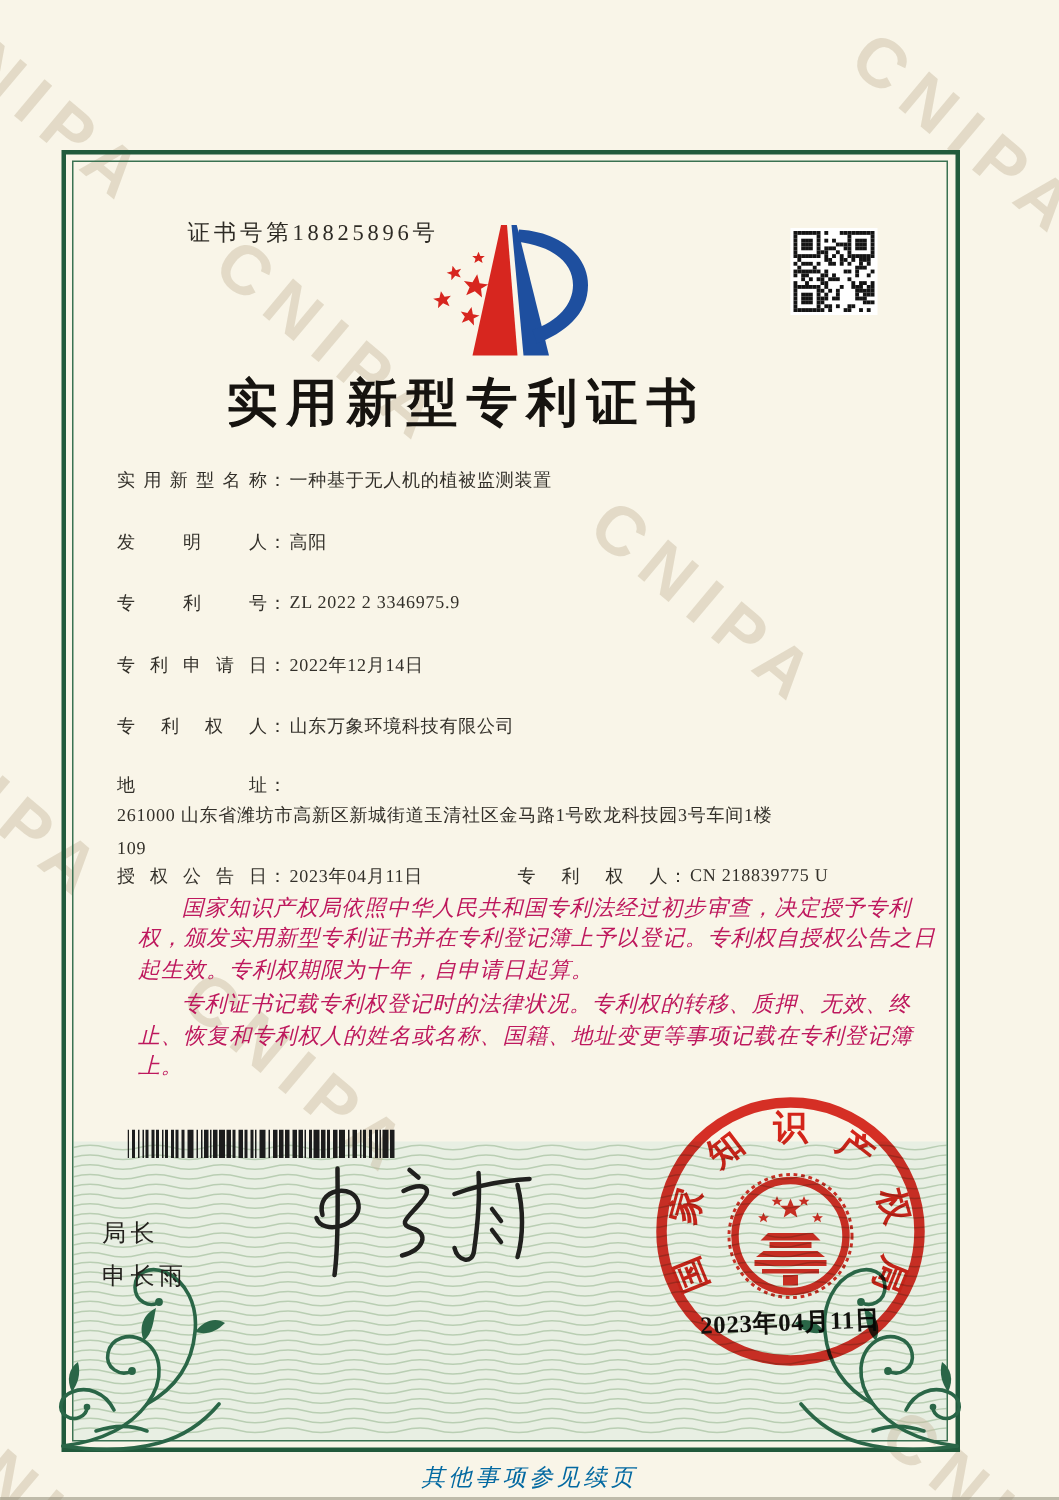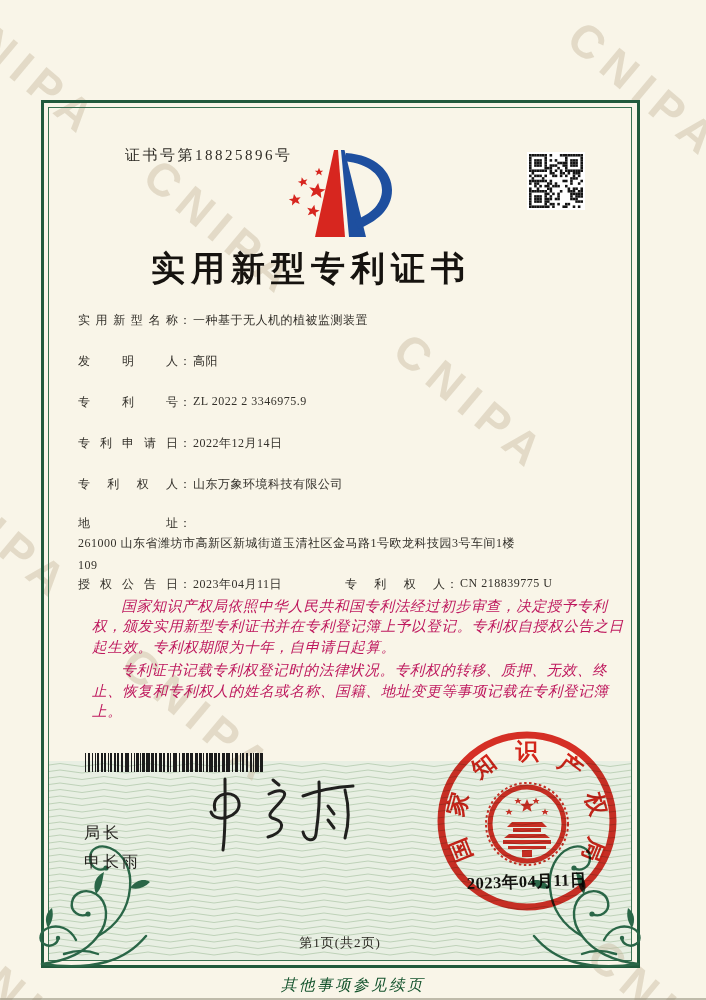--- a/index.html
+++ b/index.html
@@ -32,34 +32,34 @@
   .fvalue{display:inline-block;vertical-align:top;letter-spacing:0.5px;}
   .fvalue.wide{width:447px;line-height:22px;}
   .second-cell{position:absolute;left:267px;top:0;}
   
   .body-text{position:absolute;left:76px;top:596px;width:556px;z-index:3;}
   .body-text p{margin:0 0 3px 16px;font-size:14.6px;line-height:20.4px;text-indent:2em;
       font-style:italic;color:#be185d;letter-spacing:0.6px;}
   
   #barcode-svg{position:absolute;left:85px;top:753px;z-index:3;}
   
-  .signer{position:absolute;left:84px;z-index:3;font-family:Liberation Serif, serif;
-      font-size:16px;font-weight:500;color:#23211d;letter-spacing:3px;margin-top:11px;}
+  .signer{position:absolute;left:68px;z-index:3;font-family:Liberation Serif, serif;
+      font-size:16px;font-weight:500;color:#23211d;letter-spacing:3px;}
   #signature-svg{position:absolute;left:185px;top:772px;z-index:3;}
   
   #seal-svg{position:absolute;left:432px;top:726px;z-index:4;mix-blend-mode:multiply;}
   .sealchar{font-size:23px;font-weight:bold;fill:#d8261c;text-anchor:middle;
       font-family:"Liberation Serif","DejaVu Serif",serif;}
   .sealdate{font-size:16.5px;font-weight:bold;fill:#14120f;text-anchor:middle;
       font-family:"Liberation Serif","DejaVu Serif",serif;letter-spacing:0.5px;}
   
   .page-footer{position:absolute;left:0;width:680px;top:934px;text-align:center;
       font-size:13px;color:#2c2a24;letter-spacing:1px;z-index:3;}
   .cont-note{position:absolute;left:0;width:706px;top:975px;text-align:center;font-size:15.5px;
-      font-style:italic;letter-spacing:2.5px;color:#14532d;z-index:3;}
+      font-style:italic;letter-spacing:2.5px;color:#0369a1;z-index:3;}
   .bottom-edge{position:absolute;left:0;bottom:0;width:706px;height:2px;background:#8f8a77;opacity:.55;z-index:5;}
 </style>
 </head>
 <body>
 
 <div id="page">
 
   <svg id="waves-svg" width="582" height="200">
       <path d="M0 4 q11 -3 22 0 t22 0 q11 -3 22 0 t22 0 q11 -3 22 0 t22 0 q11 -3 22 0 t22 0 q11 -3 22 0 t22 0 q11 -3 22 0 t22 0 q11 -3 22 0 t22 0 q11 -3 22 0 t22 0 q11 -3 22 0 t22 0 q11 -3 22 0 t22 0 q11 -3 22 0 t22 0 q11 -3 22 0 t22 0 q11 -3 22 0 t22 0 q11 -3 22 0 t22 0" fill="none" stroke="#b9ceb3" stroke-width="0.9"></path>
       <path d="M0 10.5 q11 -3 22 0 t22 0 q11 -3 22 0 t22 0 q11 -3 22 0 t22 0 q11 -3 22 0 t22 0 q11 -3 22 0 t22 0 q11 -3 22 0 t22 0 q11 -3 22 0 t22 0 q11 -3 22 0 t22 0 q11 -3 22 0 t22 0 q11 -3 22 0 t22 0 q11 -3 22 0 t22 0 q11 -3 22 0 t22 0 q11 -3 22 0 t22 0 q11 -3 22 0 t22 0" fill="none" stroke="#b9ceb3" stroke-width="0.9"></path>
@@ -501,16 +501,15 @@
       <path d="M75,101 L115,101 L110,96 L80,96 Z"></path>
       <rect x="81" y="102" width="28" height="4"></rect>
       <path d="M72,112 L118,112 L113,108 L77,108 Z"></path>
       <rect x="71" y="114" width="48" height="4"></rect>
       <rect x="76" y="120" width="38" height="3"></rect>
       <rect x="90" y="124" width="10" height="7"></rect>
     </g>
     <text class="sealdate" x="95" y="161" transform="rotate(-2 95 161)">2023年04月11日</text>
   </svg>
 
-  <div class="page-footer">第1页(共2页)</div>
   <div class="cont-note">其他事项参见续页</div>
   <div class="bottom-edge"></div>
 </div>
 
 </body></html>

